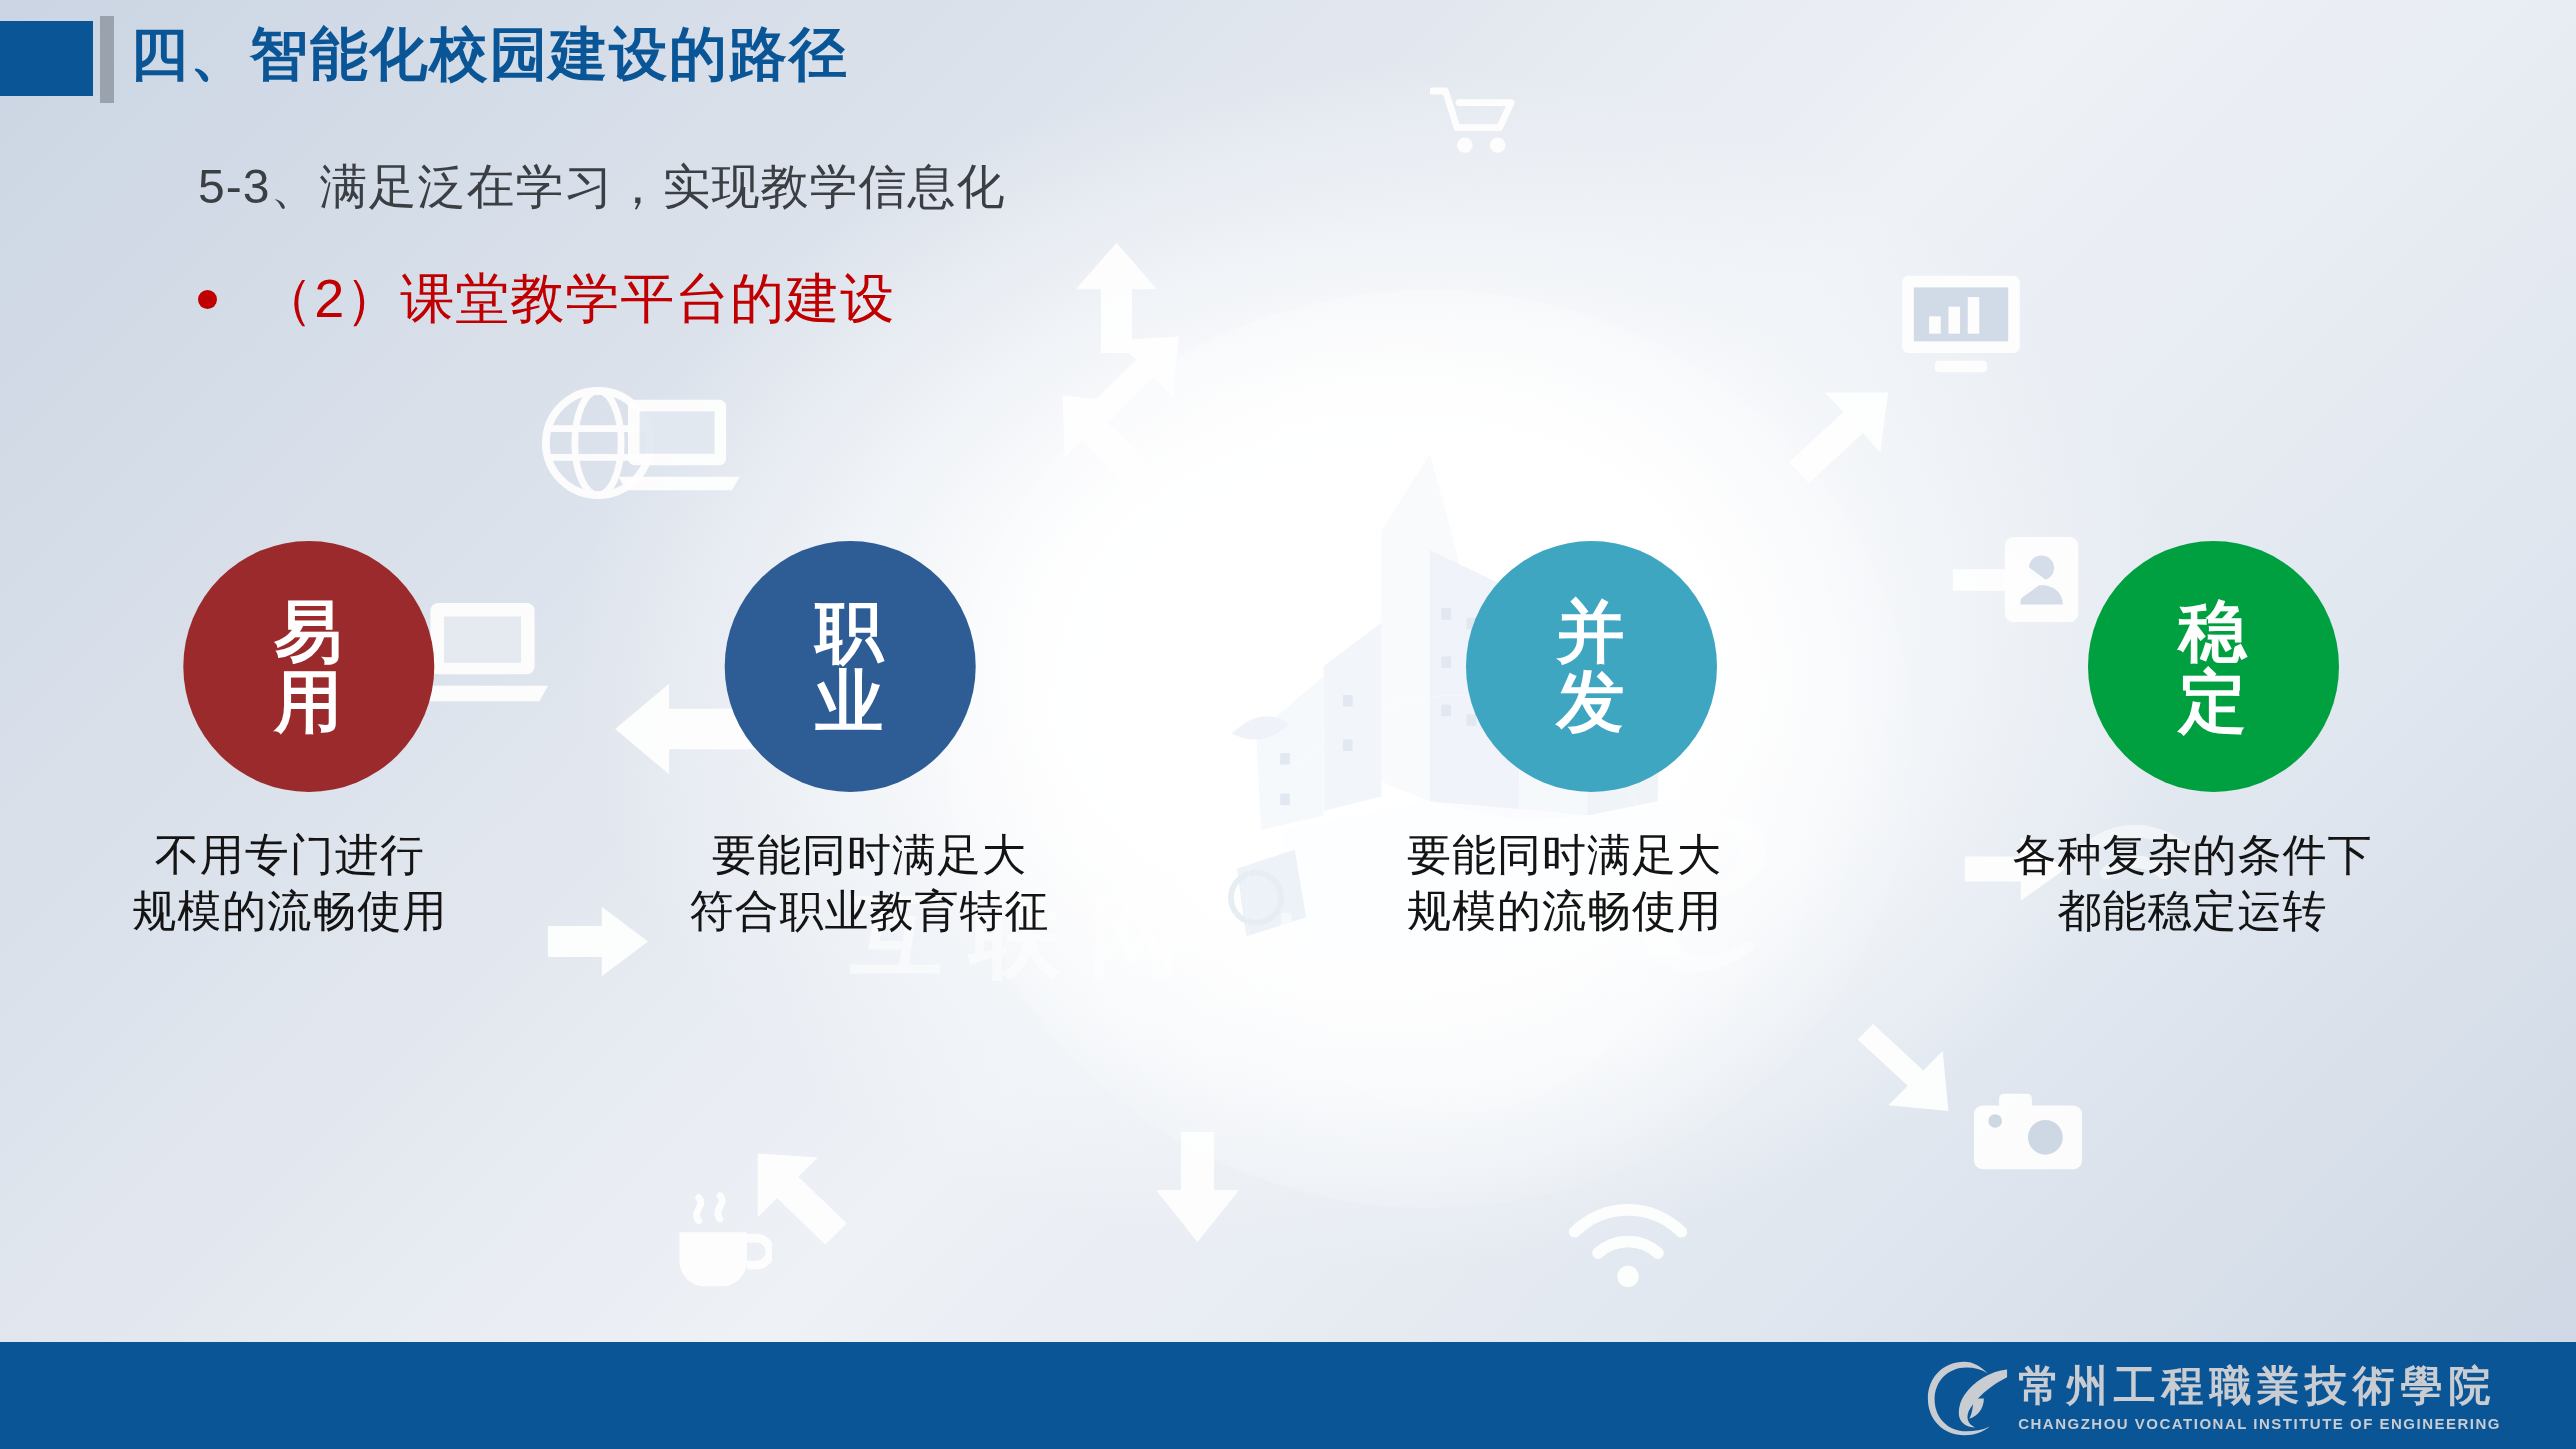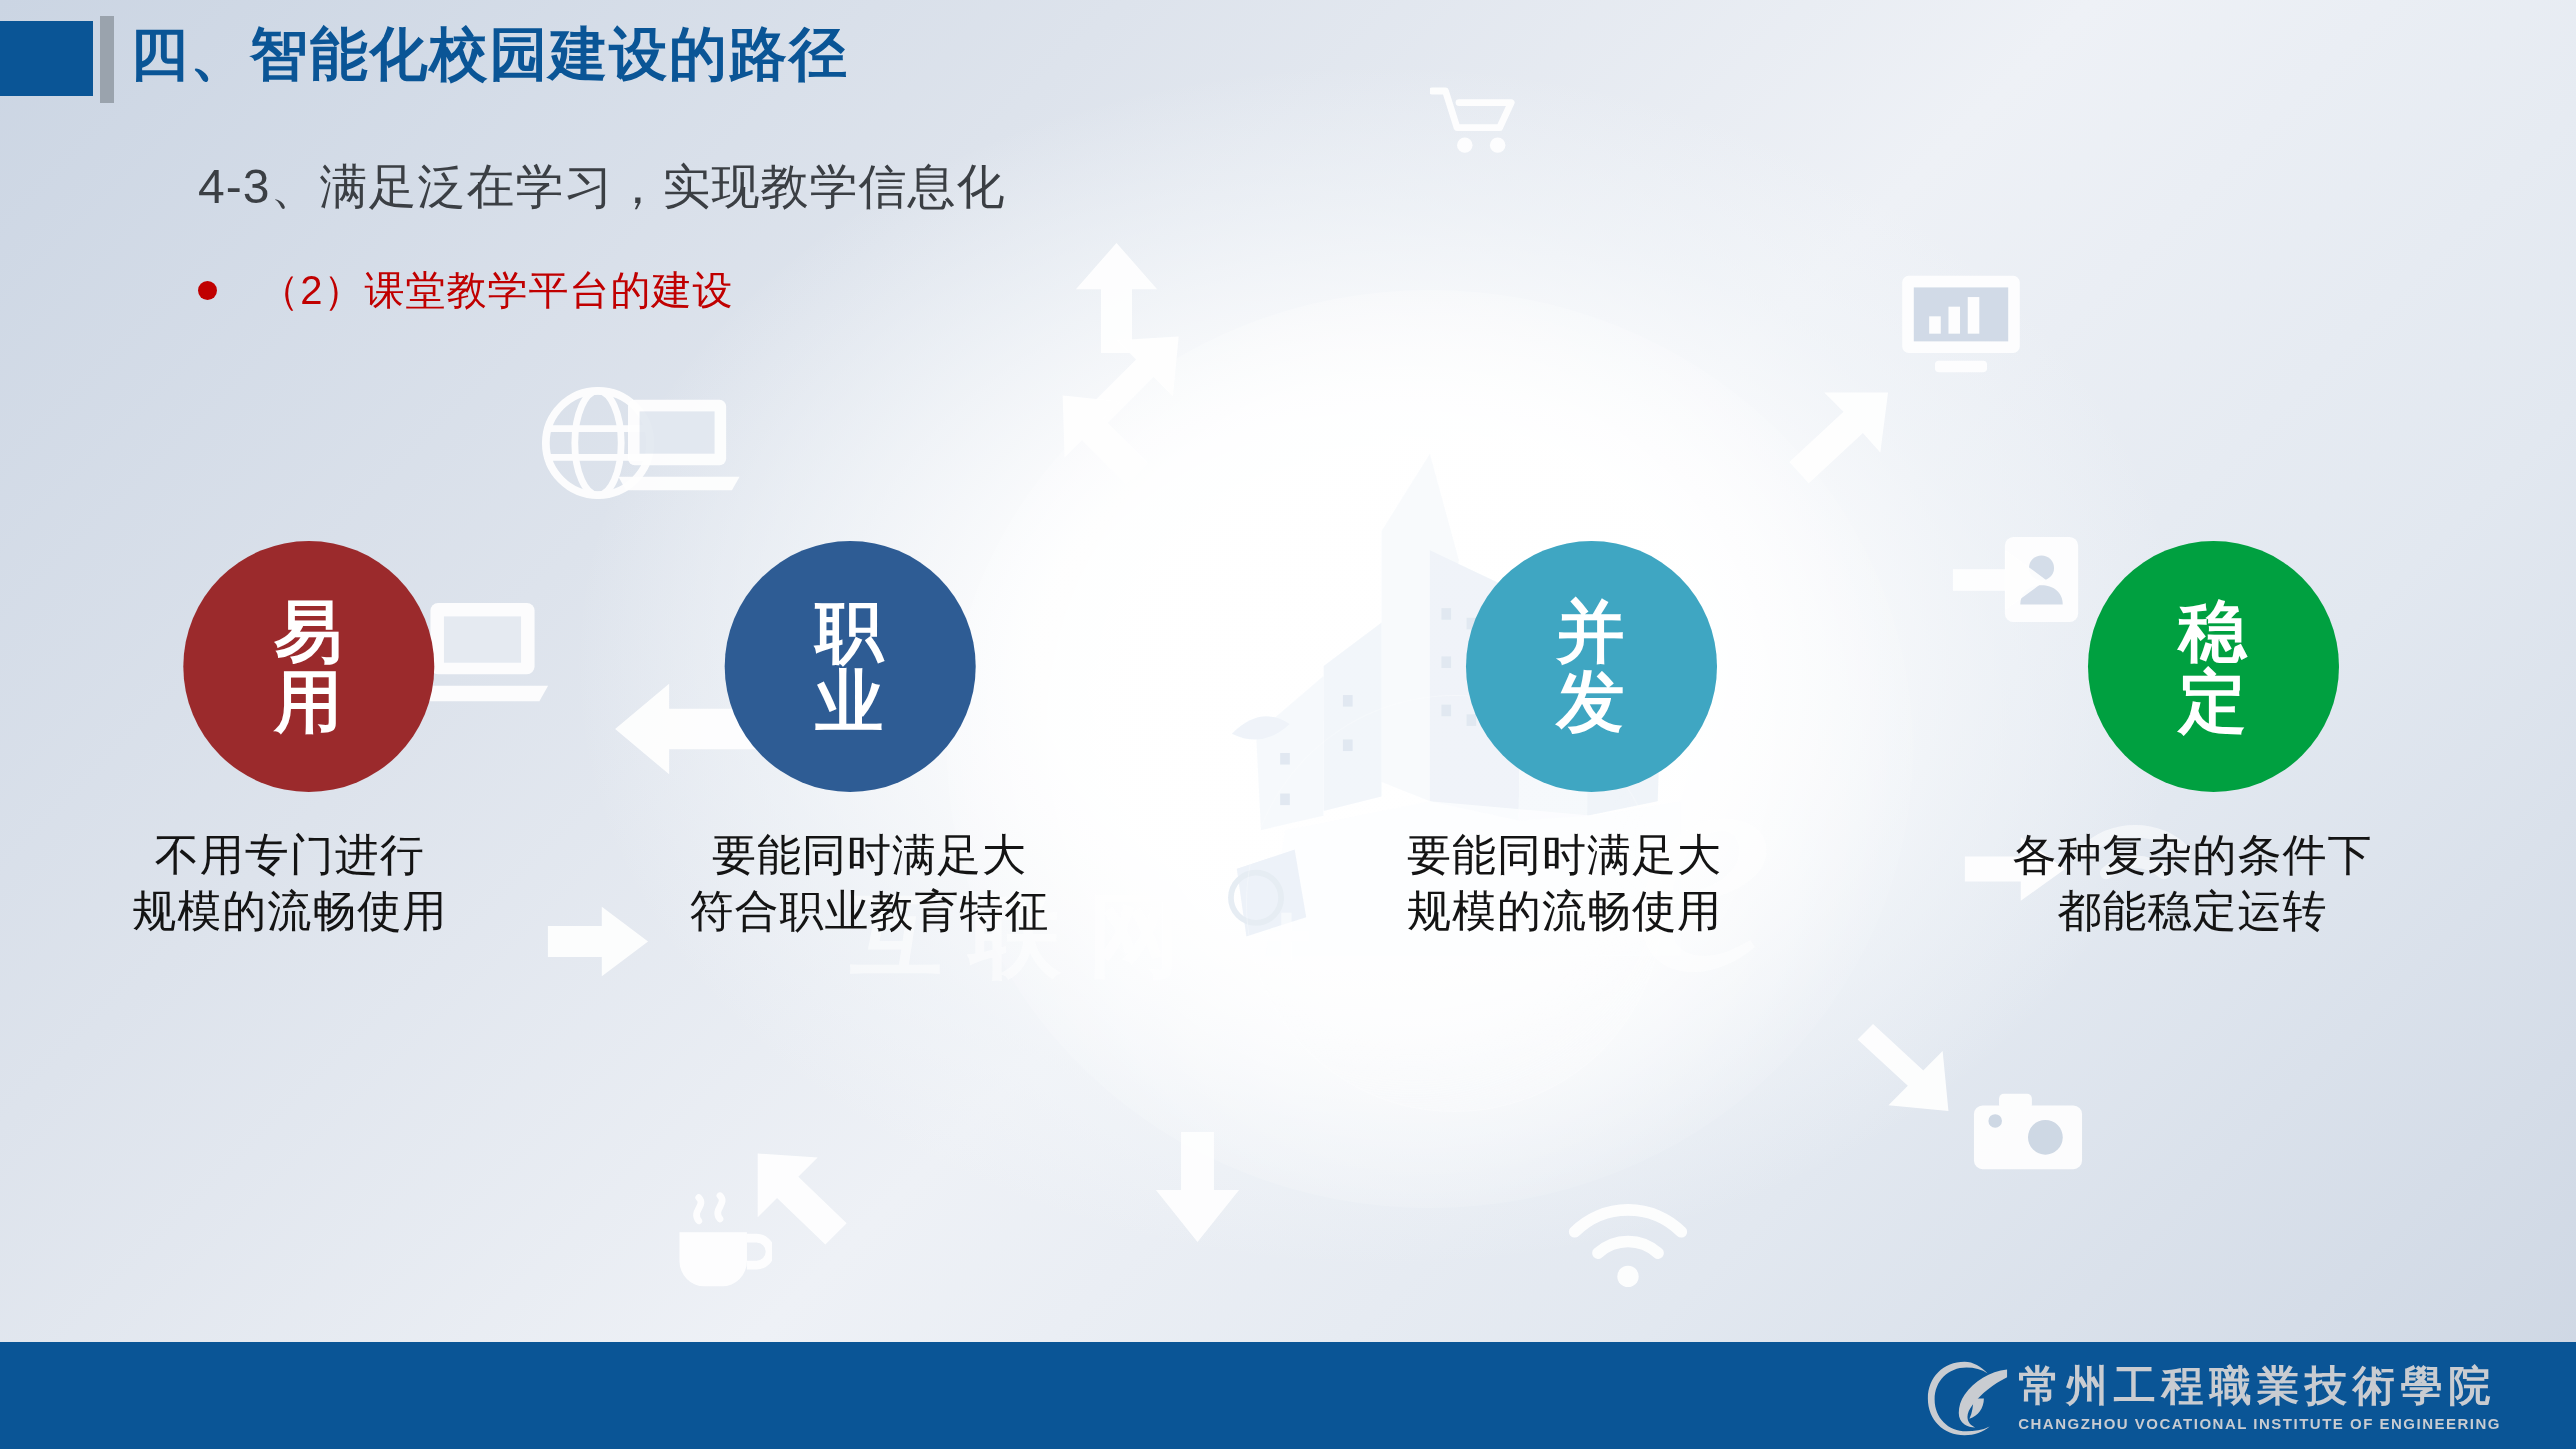--- a/index.html
+++ b/index.html
@@ -54,21 +54,21 @@
   .sub-title{
     position:absolute;left:198px;top:155px;
     font-size:48px;color:#3b3f44;white-space:nowrap;letter-spacing:1px;
   }
   .bullet-row{
     position:absolute;left:198px;top:263px;display:flex;align-items:center;white-space:nowrap;
   }
   .bullet-dot{
     width:19.3px;height:19.3px;border-radius:50%;background:#c00000;margin-right:42px;flex:0 0 auto;
   }
-  .bullet-text{font-size:40px;color:#c00000;letter-spacing:1px;}
+  .bullet-text{font-size:54px;color:#c00000;letter-spacing:1px;}
 
   
   .cols{position:absolute;left:0;top:0;width:2576px;height:1450px;}
   .col{position:absolute;top:541px;width:541px;text-align:center;}
   .col-1{left:19.3px;}
   .col-2{left:599px;}
   .col-3{left:1294px;}
   .col-4{left:1922px;}
 
   .circle{
@@ -255,21 +255,21 @@
     </svg>
 
     <div class="globe-ghost"></div>
     <div class="e-ghost">e</div>
     <div class="ghost-text">互联网 +</div>
   </div>
 
   <div class="hdr-block"></div>
   <div class="hdr-bar"></div>
   <div class="hdr-title">四、智能化校园建设的路径</div>
-  <div class="sub-title">4-3、满足泛在学习，实现教学信息化</div>
+  <div class="sub-title">5-3、满足泛在学习，实现教学信息化</div>
 
   <div class="bullet-row">
     <span class="bullet-dot"></span>
     <span class="bullet-text">（2）课堂教学平台的建设</span>
   </div>
 
   <div class="cols">
 
     <div class="col col-1">
       <div class="circle c1">

